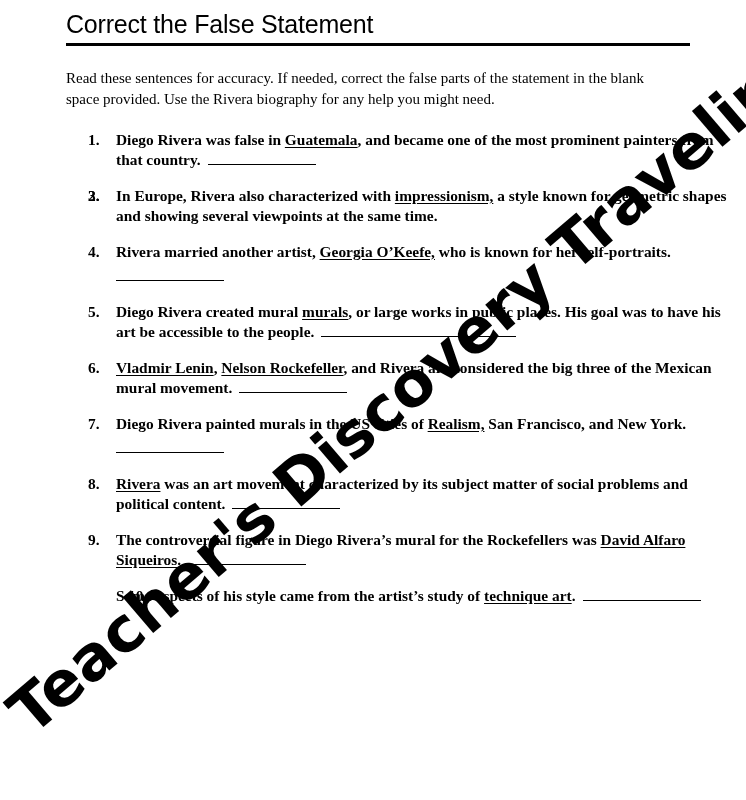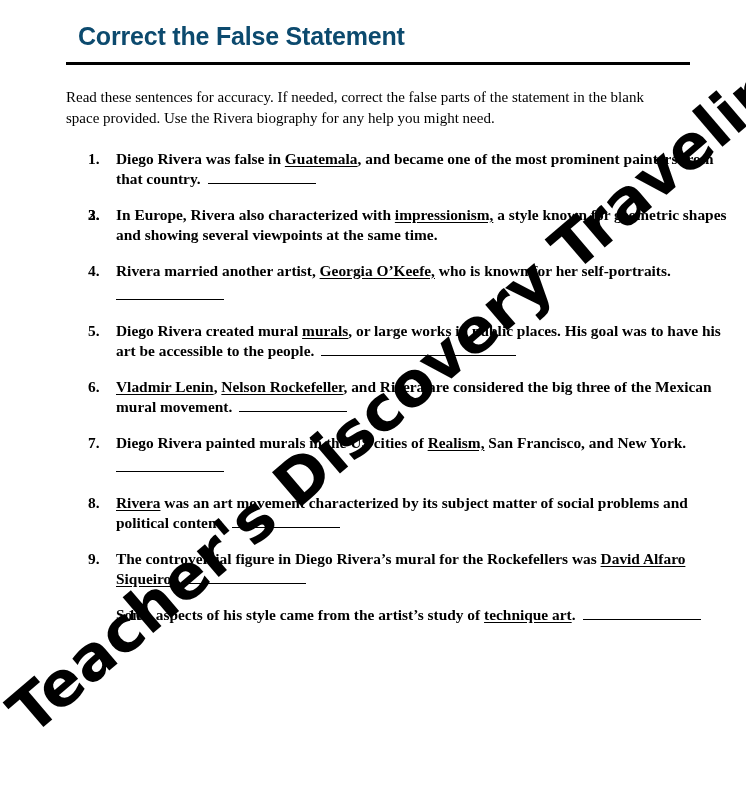--- a/index.html
+++ b/index.html
@@ -22,26 +22,26 @@
     position: absolute;
     inset: 0;
     padding: 0;
   }
   .title-block {
     margin: 0;
     padding: 10px 56px 0 66px;
   }
   .doc-title {
     font-family: "Liberation Sans", sans-serif;
-    font-weight: bold;
+    font-weight: normal;
     font-size: 25px;
     line-height: 1.12;
     letter-spacing: -0.2px;
-    margin: 12px;
-    color: #0c4a6e;
+    margin: 0;
+    color: #000000;
   }
   .title-rule {
     height: 0;
     border-bottom: 3.5px solid #000;
     margin: 5px 0 0 0;
     width: 624px;
   }
   .intro {
     font-family: "Liberation Serif", serif;
     font-size: 15px;

